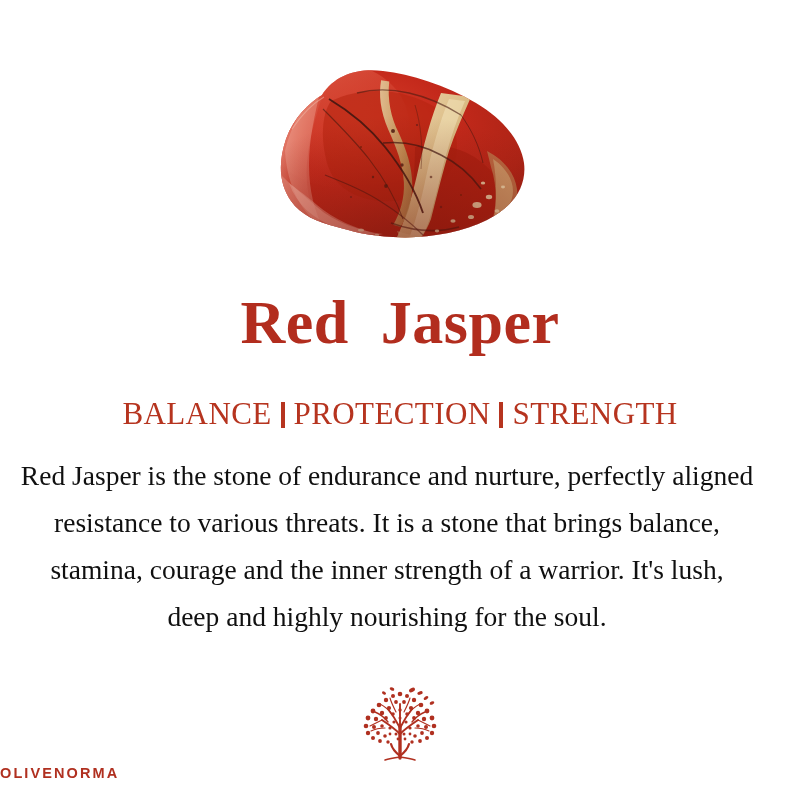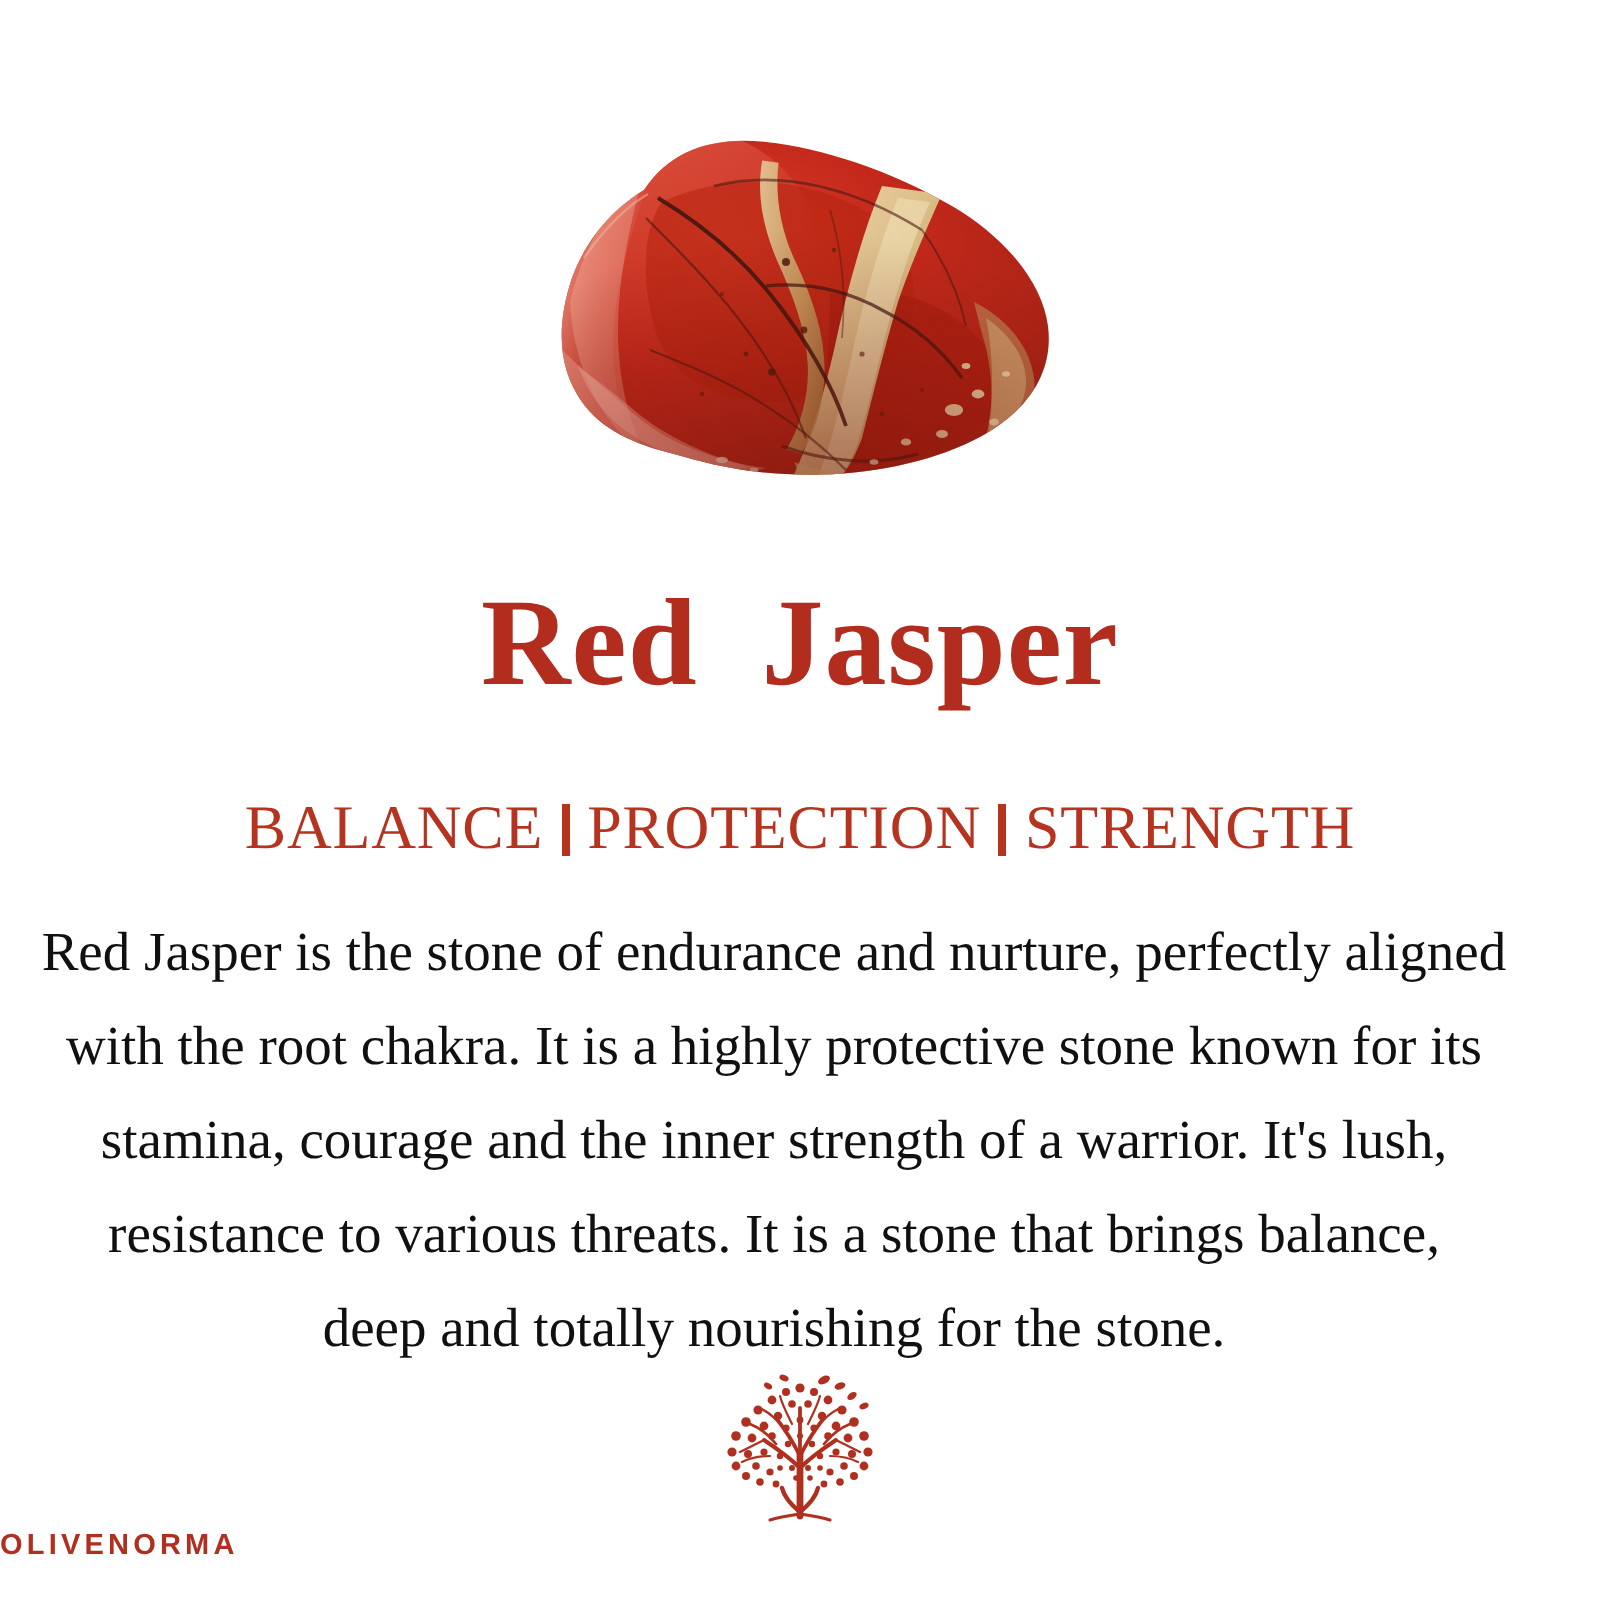--- a/index.html
+++ b/index.html
@@ -283,24 +283,23 @@
       </g>
     </svg>
   </div>
 
   <div class="title">Red  Jasper</div>
 
   <div class="subtitle"><span>BALANCE</span><span class="sep"></span><span>PROTECTION</span><span class="sep"></span><span>STRENGTH</span></div>
 
   <div class="body-text">
     <span class="bline">Red Jasper is the stone of endurance and nurture, perfectly aligned</span>
-    <span class="bline">with the root chakra. It is a highly protective stone known for its</span>
+    <span class="bline">resistance to various threats. It is a stone that brings balance,</span>
     <span class="bline">stamina, courage and the inner strength of a warrior. It's lush,</span>
-    <span class="bline">resistance to various threats. It is a stone that brings balance,</span>
-    <span class="bline">deep and totally nourishing for the stone.</span>
+    <span class="bline">deep and highly nourishing for the soul.</span>
   </div>
 
   <div class="logo">
     <svg class="logo-mark" viewBox="0 0 96 78" aria-hidden="true">
       <g stroke="#B03020" fill="none" stroke-linecap="round">
 
         <path d="M48 74 L48 42" stroke-width="3.4"></path>
         <path d="M48 72 C43 68, 40 64, 39 60" stroke-width="2.2"></path>
         <path d="M48 72 C53 68, 56 64, 57 60" stroke-width="2.2"></path>
 

